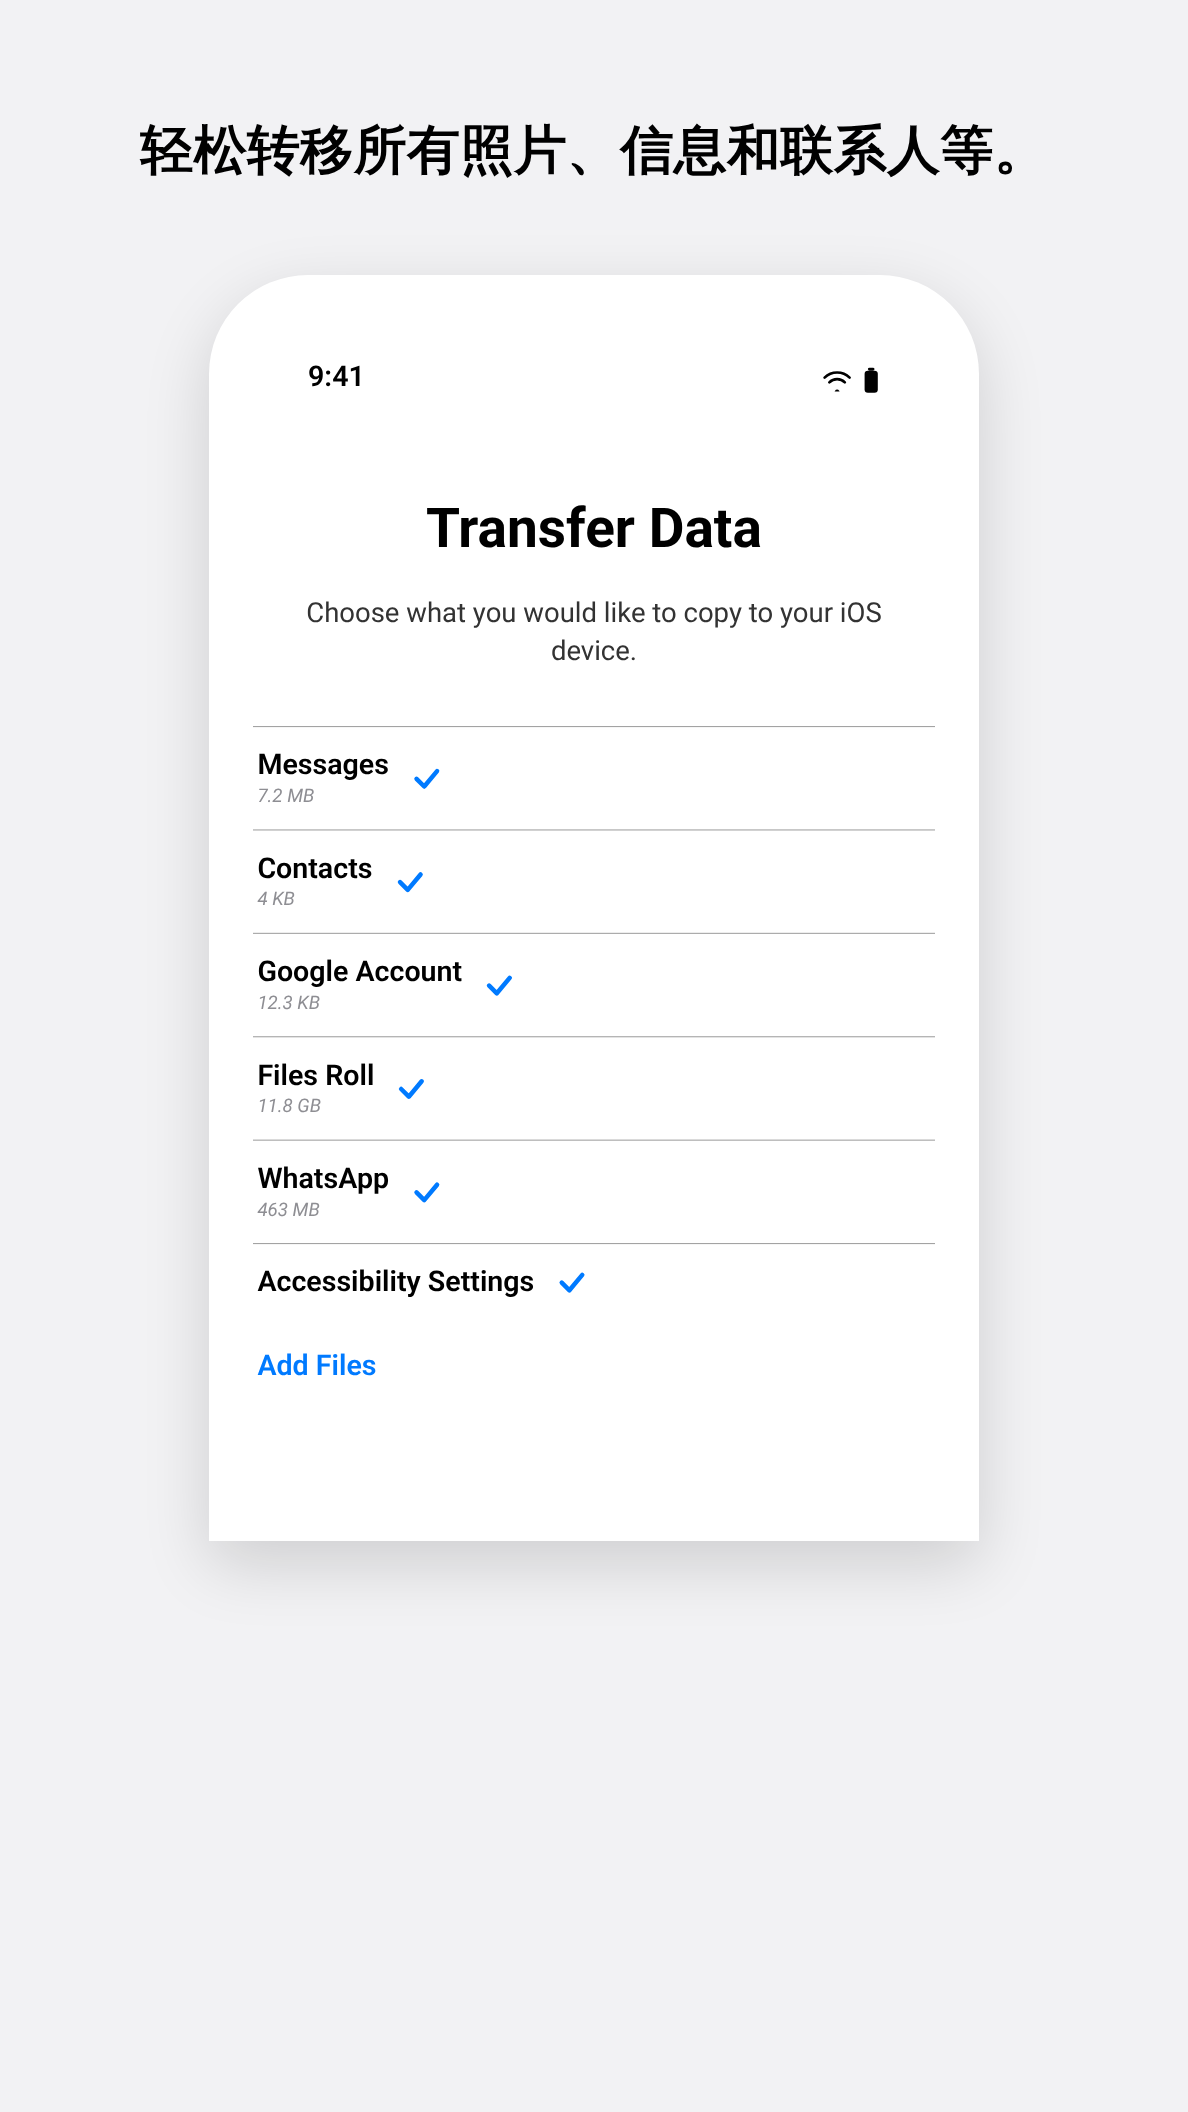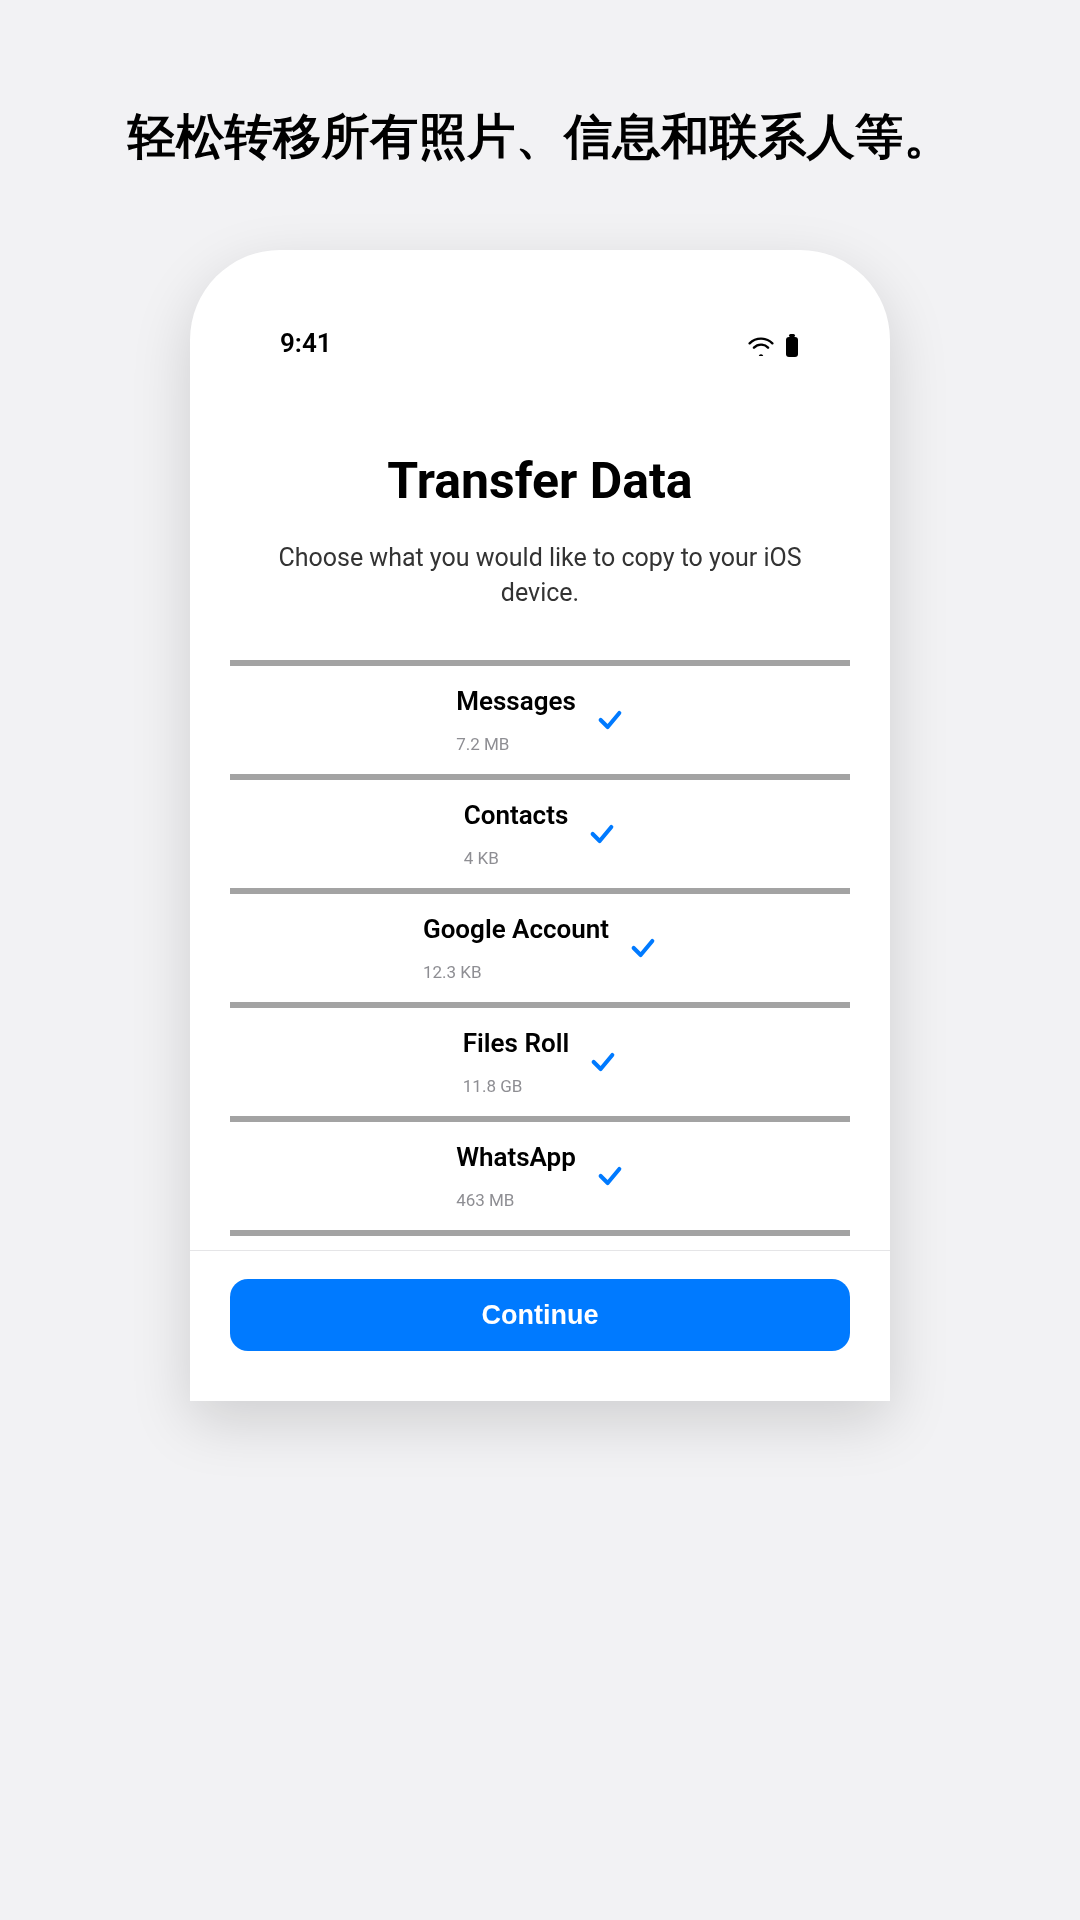--- a/index.html
+++ b/index.html
@@ -77,42 +77,43 @@
       color: #333;
       margin-top: 30px;
       padding: 0 20px;
       line-height: 1.4;
     }
     .list-container {
       margin-top: 50px;
     }
     .list-item {
       display: flex;
-      justify-content: center;
+      justify-content: flex-start;
       align-items: center;
       padding: 20px 4px 20px 4px;
-      border-top: 6px solid #a3a3a3;
+      border-top: 1px solid #a3a3a3;
       gap: 20px;
     }
     .list-item:last-child {
       border-bottom: 1px solid #e5e5e7;
     }
     .item-text {
       display: flex;
       flex-direction: column;
     }
     .item-title {
       font-size: 26px;
       font-weight: 600;
       color: #000;
     }
     .item-size {
       font-size: 17px;
       color: #8e8e93;
-      margin-top: 18px;
+      margin-top: 3px;
+      font-style: italic;
     }
     .checkmark-icon svg {
       width: 28px;
       height: 28px;
       display: block;
     }
     .add-files-row {
       display: flex;
       align-items: center;
       padding: 26px 4px 26px 4px;
@@ -249,17 +250,14 @@
           </svg>
       </span>
     </div>
 
     <div class="add-files-row">
       <span class="add-files-link">Add Files</span>
     </div>
 
   </div>
 
-  <div class="button-bar">
-    <button class="continue-button">Continue</button>
-  </div>
 
 </div>
 
 </body></html>

